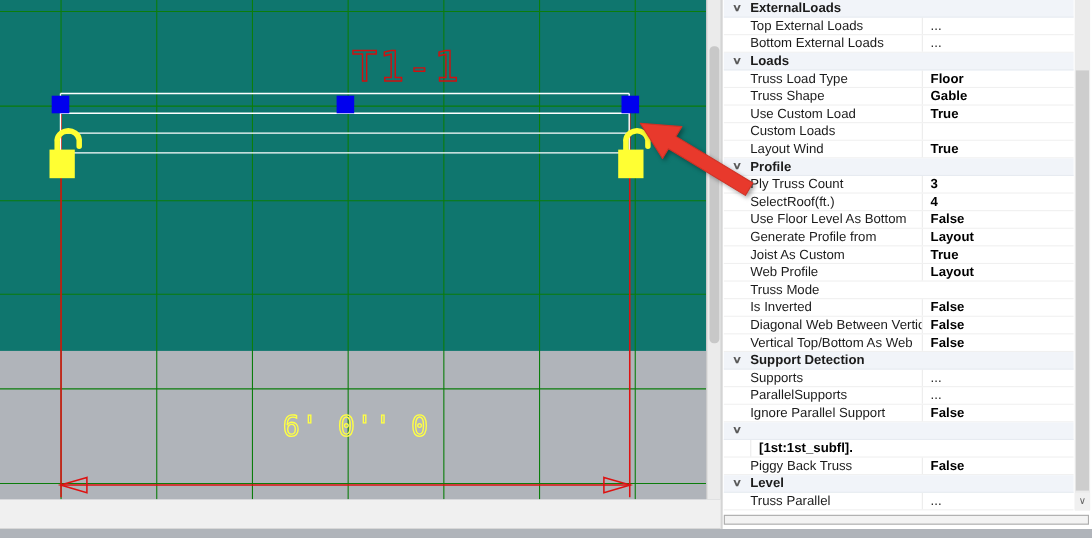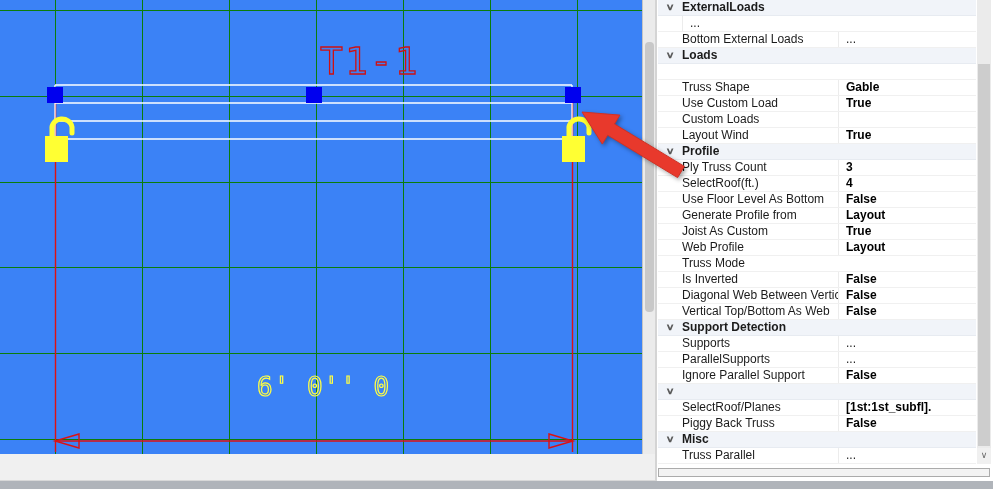--- a/index.html
+++ b/index.html
@@ -1,20 +1,20 @@
 <!DOCTYPE html>
 <html><head>
 <meta charset="utf-8">
 <style>
   html,body{margin:0;padding:0;background:#888;}
   *{box-sizing:border-box;}
   .window{position:relative;width:993px;height:489px;background:#b0b4ba;overflow:hidden;
           font-family:"Liberation Sans",sans-serif;}
   
-  .canvas-area{position:absolute;left:0;top:0;width:642px;height:454px;background:#3b82f6;}
+  .canvas-area{position:absolute;left:0;top:0;width:642px;height:319px;background:#0f766e;}
   .canvas-bottom{position:absolute;left:0;top:454px;width:657px;height:27px;background:#f0f0f0;border-bottom:1px solid #d8d8d8;}
   .canvas-scrollbar{position:absolute;left:642px;top:0;width:13px;height:454px;background:#ebebeb;border-left:1px solid #c4c4c4;}
   .canvas-scroll-thumb{position:absolute;left:2px;top:42px;width:9px;height:270px;background:#c8c8c8;border-radius:4px;}
   
   .panel{position:absolute;left:655px;top:0;width:338px;height:481px;background:#ffffff;border-left:2px solid #d4d4d4;}
   .pg-rows{position:absolute;left:1px;top:0;width:318px;}
   .pg-row{display:flex;height:16px;line-height:15px;font-size:12px;border-bottom:1px solid #f0f0f0;color:#1b1b1b;}
   .pg-row.category{background:#f1f4f9;font-weight:bold;border-bottom:1px solid #e7ebf1;}
   .pg-gutter{flex:0 0 24px;width:24px;text-align:center;color:#5a5a5a;font-size:9px;line-height:15px;transform:scaleX(1.4);}
   .pg-name{flex:0 0 156px;width:156px;overflow:hidden;white-space:nowrap;padding-right:18px;}
@@ -99,33 +99,36 @@
   <div class="canvas-bottom"></div>
 
   <div class="panel">
     <div class="pg-rows">
         <div class="pg-row category">
           <div class="pg-gutter">∨</div>
           <div class="pg-name">ExternalLoads</div>
         </div>
         <div class="pg-row property">
           <div class="pg-gutter"></div>
+          <div class="pg-name">Top External Loads</div>
           <div class="pg-value">...</div>
         </div>
         <div class="pg-row property">
           <div class="pg-gutter"></div>
           <div class="pg-name">Bottom External Loads</div>
           <div class="pg-value">...</div>
         </div>
         <div class="pg-row category">
           <div class="pg-gutter">∨</div>
           <div class="pg-name">Loads</div>
         </div>
         <div class="pg-row property">
           <div class="pg-gutter"></div>
+          <div class="pg-name">Truss Load Type</div>
+          <div class="pg-value bold">Floor</div>
         </div>
         <div class="pg-row property">
           <div class="pg-gutter"></div>
           <div class="pg-name">Truss Shape</div>
           <div class="pg-value bold">Gable</div>
         </div>
         <div class="pg-row property">
           <div class="pg-gutter"></div>
           <div class="pg-name">Use Custom Load</div>
           <div class="pg-value bold">True</div>
@@ -210,31 +213,30 @@
         <div class="pg-row property">
           <div class="pg-gutter"></div>
           <div class="pg-name">Ignore Parallel Support</div>
           <div class="pg-value bold">False</div>
         </div>
         <div class="pg-row category">
           <div class="pg-gutter">∨</div>
         </div>
         <div class="pg-row property">
           <div class="pg-gutter"></div>
-          <div class="pg-name">SelectRoof/Planes</div>
           <div class="pg-value bold">[1st:1st_subfl].</div>
         </div>
         <div class="pg-row property">
           <div class="pg-gutter"></div>
           <div class="pg-name">Piggy Back Truss</div>
           <div class="pg-value bold">False</div>
         </div>
         <div class="pg-row category">
           <div class="pg-gutter">∨</div>
-          <div class="pg-name">Misc</div>
+          <div class="pg-name">Level</div>
         </div>
         <div class="pg-row property">
           <div class="pg-gutter"></div>
           <div class="pg-name">Truss Parallel</div>
           <div class="pg-value">...</div>
         </div>
       </div>
     <div class="panel-scrollbar">
       <div class="panel-scroll-thumb"></div>
       <div class="panel-scroll-down">

